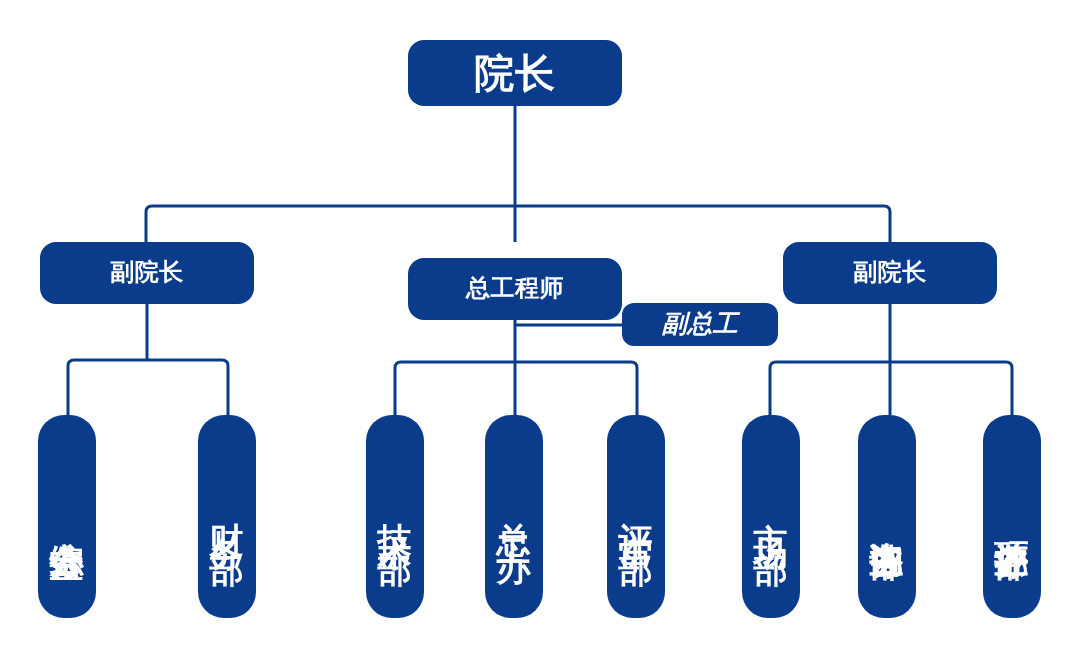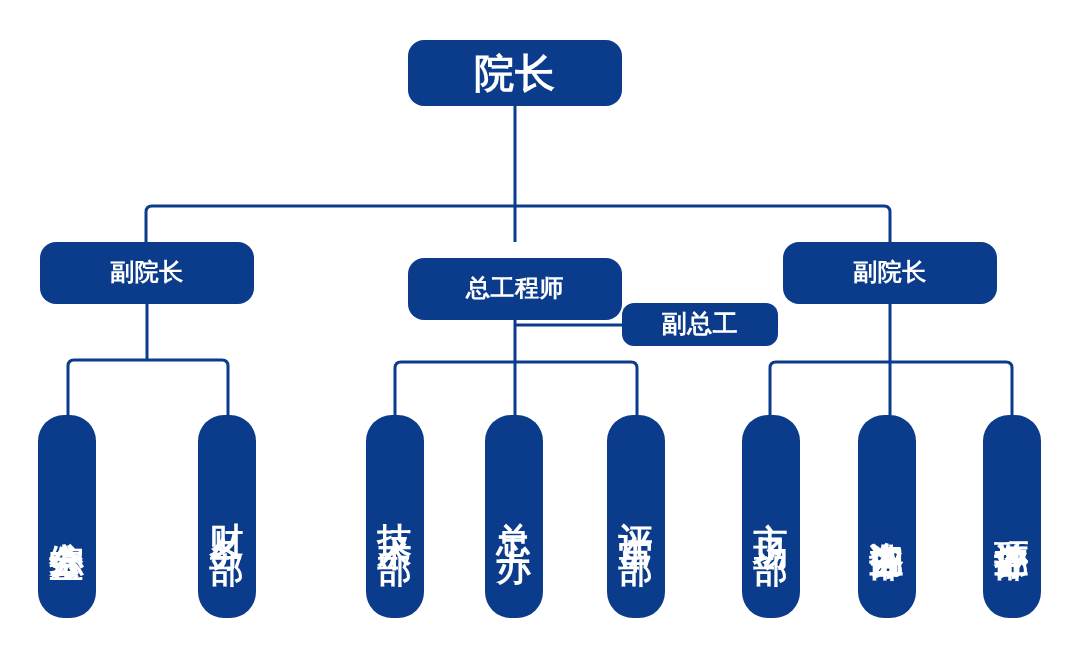--- a/index.html
+++ b/index.html
@@ -105,21 +105,21 @@
   </div>
 
   <div class="node horiz tier-second" style="left:408px; top:242px; width:214px; height:62px;margin-top:16px;">
     <span>总工程师</span>
   </div>
 
   <div class="node horiz tier-second" style="left:783px; top:242px; width:214px; height:62px;">
     <span>副院长</span>
   </div>
 
-  <div class="node horiz tier-aux" style="left:622px; top:303px; width:156px; height:43px; border-radius:12px;">
+  <div class="node horiz tier-aux" style="left:622px; top:303px; width:156px; height:43px; border-radius:12px;font-style:italic;">
     <span>副总工</span>
   </div>
 
   <div class="node leaf tier-leaf-5" style="left:38px; top:415px; width:58px; height:203px;">
     <span class="vtxt">综合办公室</span>
   </div>
 
   <div class="node leaf tier-leaf-3" style="left:198px; top:415px; width:58px; height:203px;">
     <span class="vtxt">财务部</span>
   </div>

